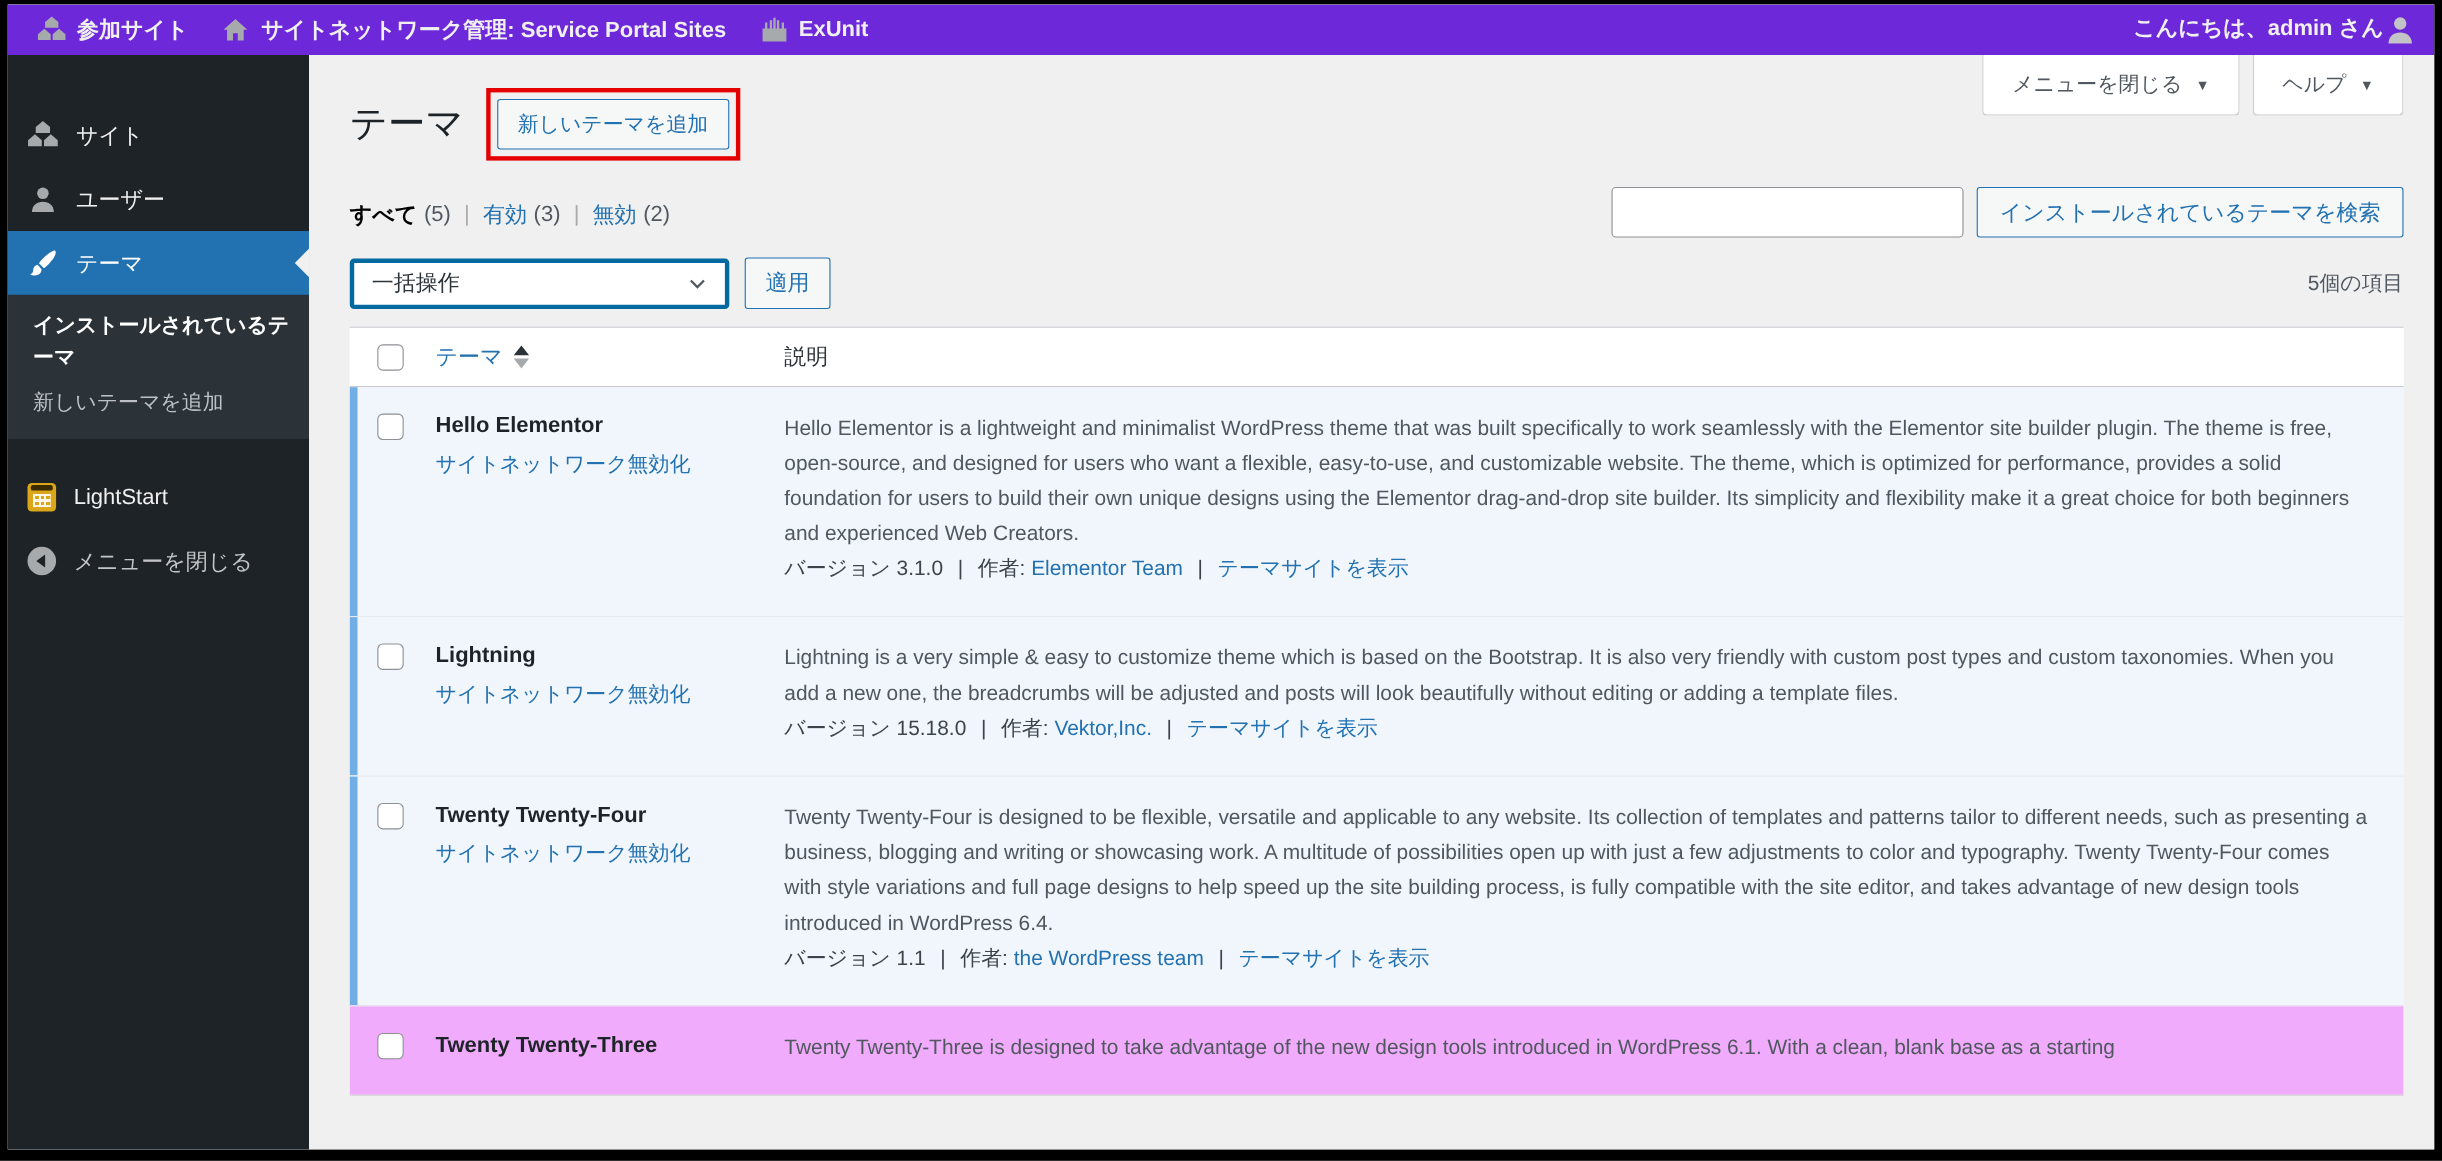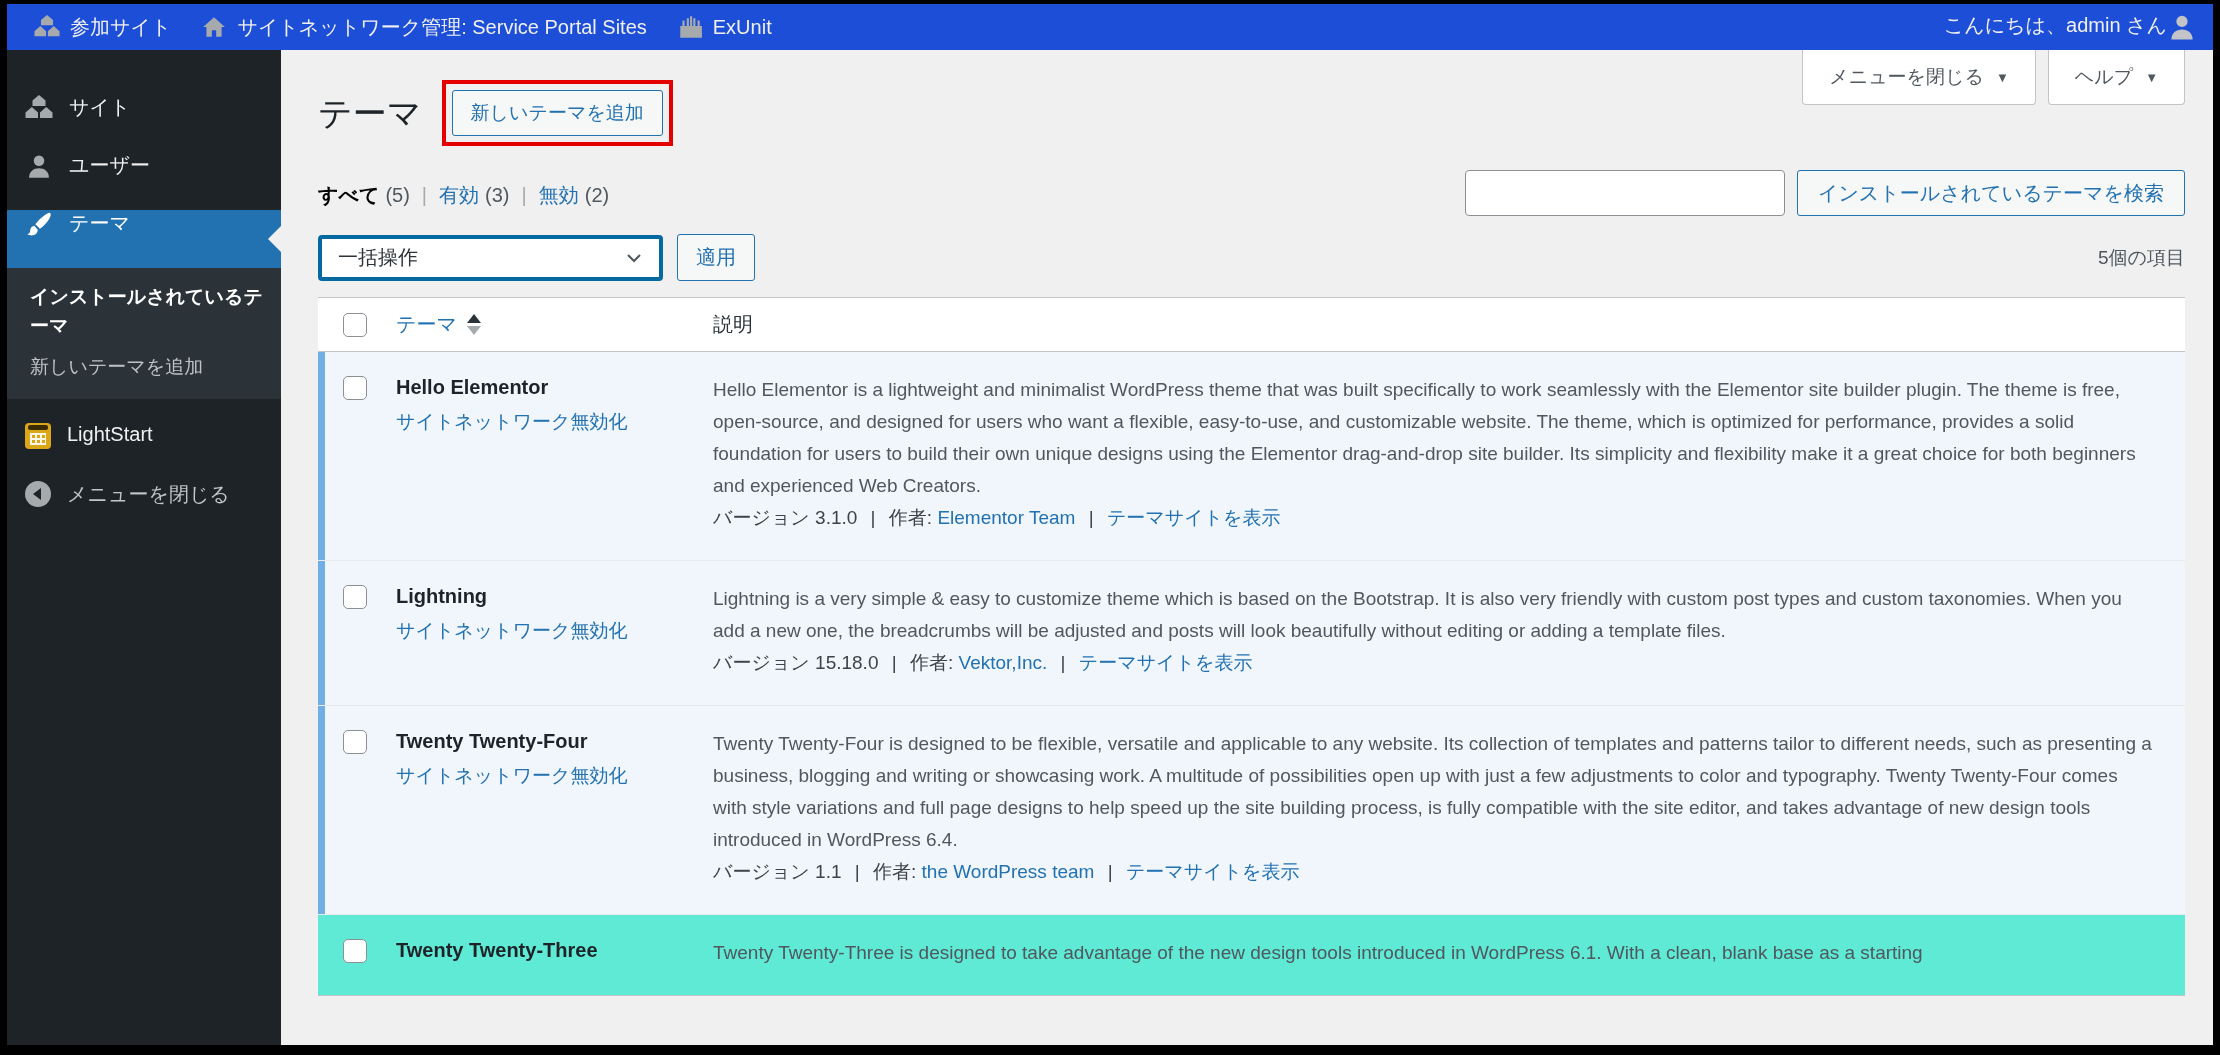--- a/index.html
+++ b/index.html
@@ -3,34 +3,34 @@
 <meta charset="utf-8">
 <style>
   * { margin:0; padding:0; box-sizing:border-box; }
   html,body { background:#000; }
   body { width:2220px; height:1055px; font-family:"Liberation Sans","DejaVu Sans",sans-serif; }
 
   .frame { width:2220px; height:1055px; background:#000; padding:4px 7px 10px 7px; overflow:hidden; }
   .screen { width:100%; height:100%; display:flex; flex-direction:column; overflow:hidden; background:#f0f0f1; }
 
   
-  .adminbar { height:46px; flex:0 0 46px; background:#1d4ed8; color:#f0f0f1;
-              display:flex; align-items:center; justify-content:space-between; padding:0 16px 0 12px; font-size:20px; }
+  .adminbar { height:46px; flex:0 0 46px; background:#6d28d9; color:#f0f0f1;
+              display:flex; align-items:center; justify-content:space-between; padding:0 16px 0 12px; font-size:20px;font-weight:bold; }
   .ab-left { display:flex; align-items:center; height:100%; }
   .ab-item { display:flex; align-items:center; gap:10px; padding:0 15px; height:100%; cursor:pointer; white-space:nowrap; }
   .ab-right { display:flex; align-items:flex-start; }
   .ab-icon { width:26px; height:26px; color:#a7aaad; flex:0 0 auto; }
   .ab-icon svg { width:100%; height:100%; display:block; }
 
   
   .bodyrow { flex:1; display:flex; min-height:0; }
 
   
   .sidebar { width:274px; flex:0 0 274px; background:#1d2327; color:#f0f0f1; padding-top:44px; font-size:20px; }
-  .menu-item { height:58px; display:flex; gap:16px; padding-left:18px; cursor:pointer; position:relative; }
+  .menu-item { height:58px; display:flex; align-items:center; gap:16px; padding-left:18px; cursor:pointer; position:relative; }
   .menu-icon { width:28px; height:28px; color:#a7aaad; flex:0 0 auto; }
   .menu-icon svg { width:100%; height:100%; display:block; }
   .menu-item.current { background:#2271b1; color:#fff; }
   .menu-item.current .menu-icon { color:#fff; }
   .menu-item.current::after { content:""; position:absolute; right:0; top:50%; margin-top:-13px;
       border-top:13px solid transparent; border-bottom:13px solid transparent; border-right:13px solid #f0f0f1; }
   .submenu { background:#2c3338; padding:14px 18px 18px 23px; }
   .submenu-item { font-size:19px; line-height:29px; color:#bdc1c6; cursor:pointer; margin-bottom:12px; }
   .submenu-item.current { color:#fff; font-weight:bold; }
   .submenu-item:last-child { margin-bottom:0; }
@@ -77,21 +77,21 @@
   
   .themes-table { margin-top:16px; background:#fff; border-top:1px solid #c3c4c7; border-bottom:1px solid #c3c4c7; }
   .thead { display:grid; grid-template-columns:78px 317px 1fr; align-items:center; height:54px; border-bottom:1px solid #c3c4c7; background:#fff; }
   .checkbox { width:24px; height:24px; border:1.5px solid #8c8f94; border-radius:5px; background:#fff; margin-left:25px; cursor:pointer; }
   .col-theme { display:flex; align-items:center; gap:10px; font-size:20px; color:#2271b1; cursor:pointer; }
   .sort-icons { display:flex; flex-direction:column; gap:3px; }
   .sort-up { width:0; height:0; border-left:7px solid transparent; border-right:7px solid transparent; border-bottom:9px solid #2c3338; }
   .sort-down { width:0; height:0; border-left:7px solid transparent; border-right:7px solid transparent; border-top:9px solid #a7aaad; }
   .col-desc-head { font-size:20px; color:#2c3338; }
 
-  .trow { display:grid; grid-template-columns:78px 317px 1fr; padding:22px 24px 26px 0; position:relative; background:#5eead4; }
+  .trow { display:grid; grid-template-columns:78px 317px 1fr; padding:22px 24px 26px 0; position:relative; background:#f0abfc; }
   .trow + .trow { border-top:1px solid #e8eaed; }
   .trow.active { background:#f0f6fc; }
   .trow.active::before { content:""; position:absolute; left:0; top:0; bottom:0; width:7px; background:#72aee6; }
   .trow .checkbox { margin-top:2px; }
   .theme-name { font-size:20px; font-weight:bold; color:#1d2327; line-height:27px; }
   .theme-action { display:block; font-size:19px; color:#2271b1; text-decoration:none; margin-top:8px; cursor:pointer; }
   .theme-desc { font-size:19px; line-height:32px; color:#50575e; padding-right:8px; }
   .theme-meta { font-size:19px; color:#3c434a; }
   .theme-meta a { color:#2271b1; text-decoration:none; cursor:pointer; }
   .theme-meta .sep { margin:0 8px; color:#3c434a; }

